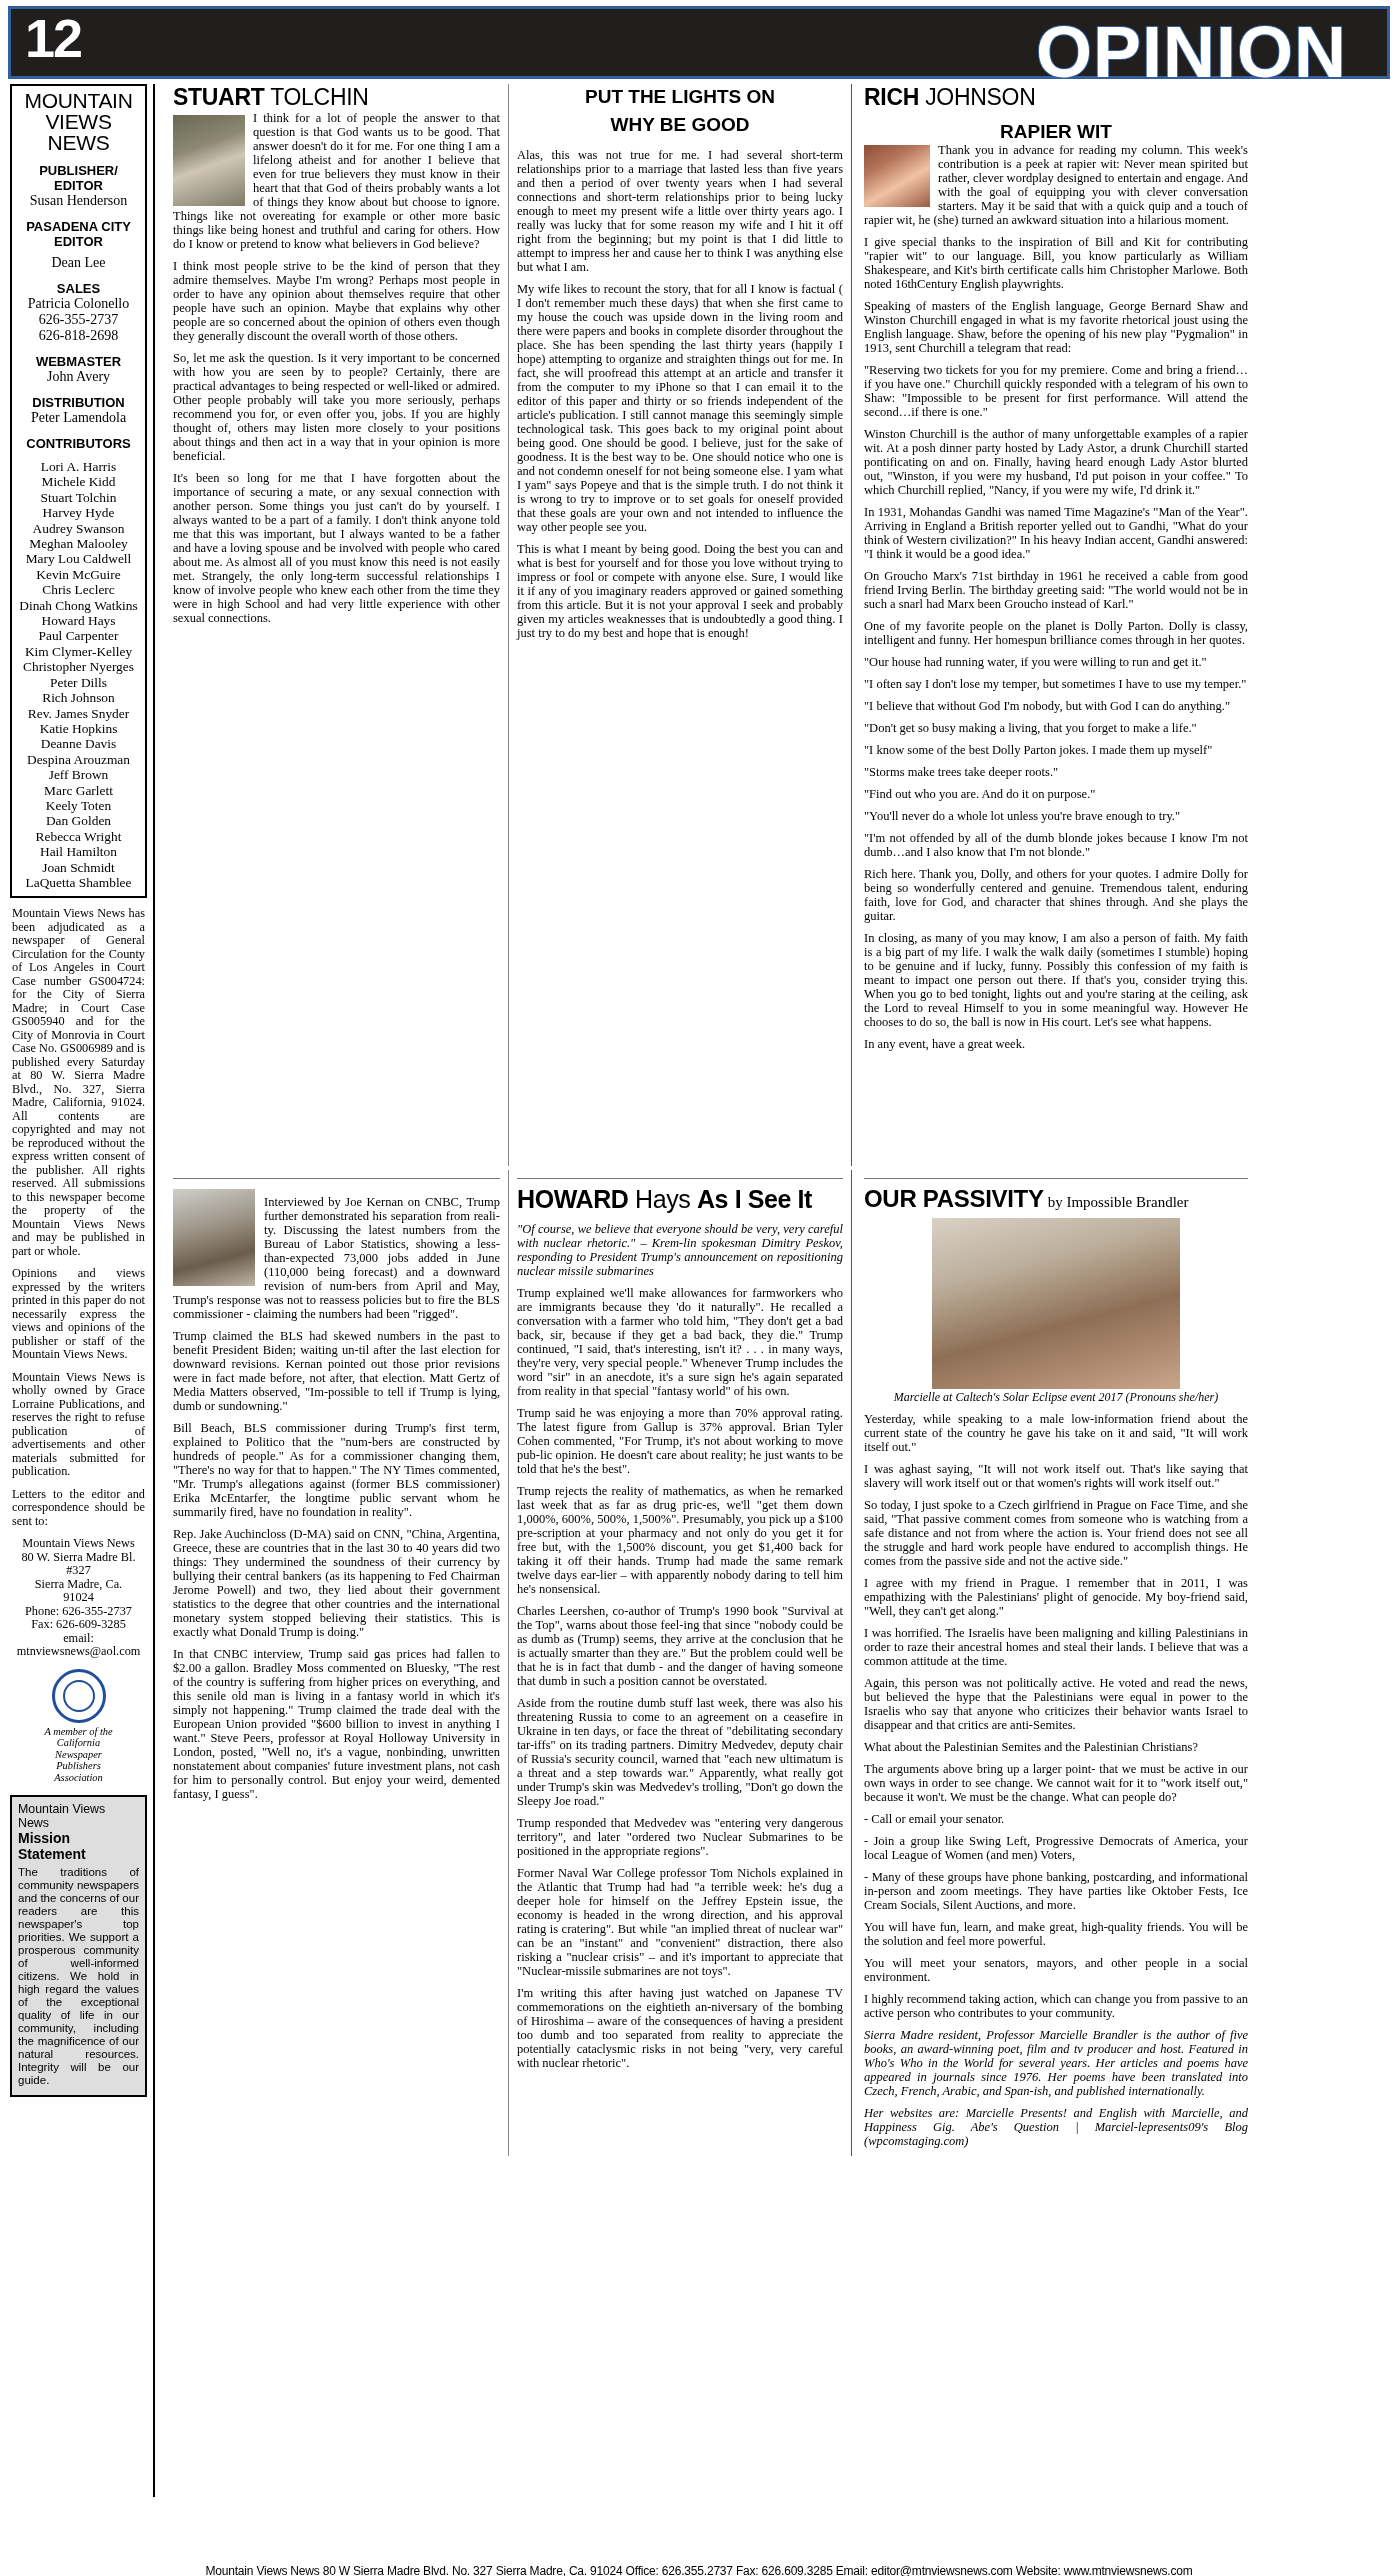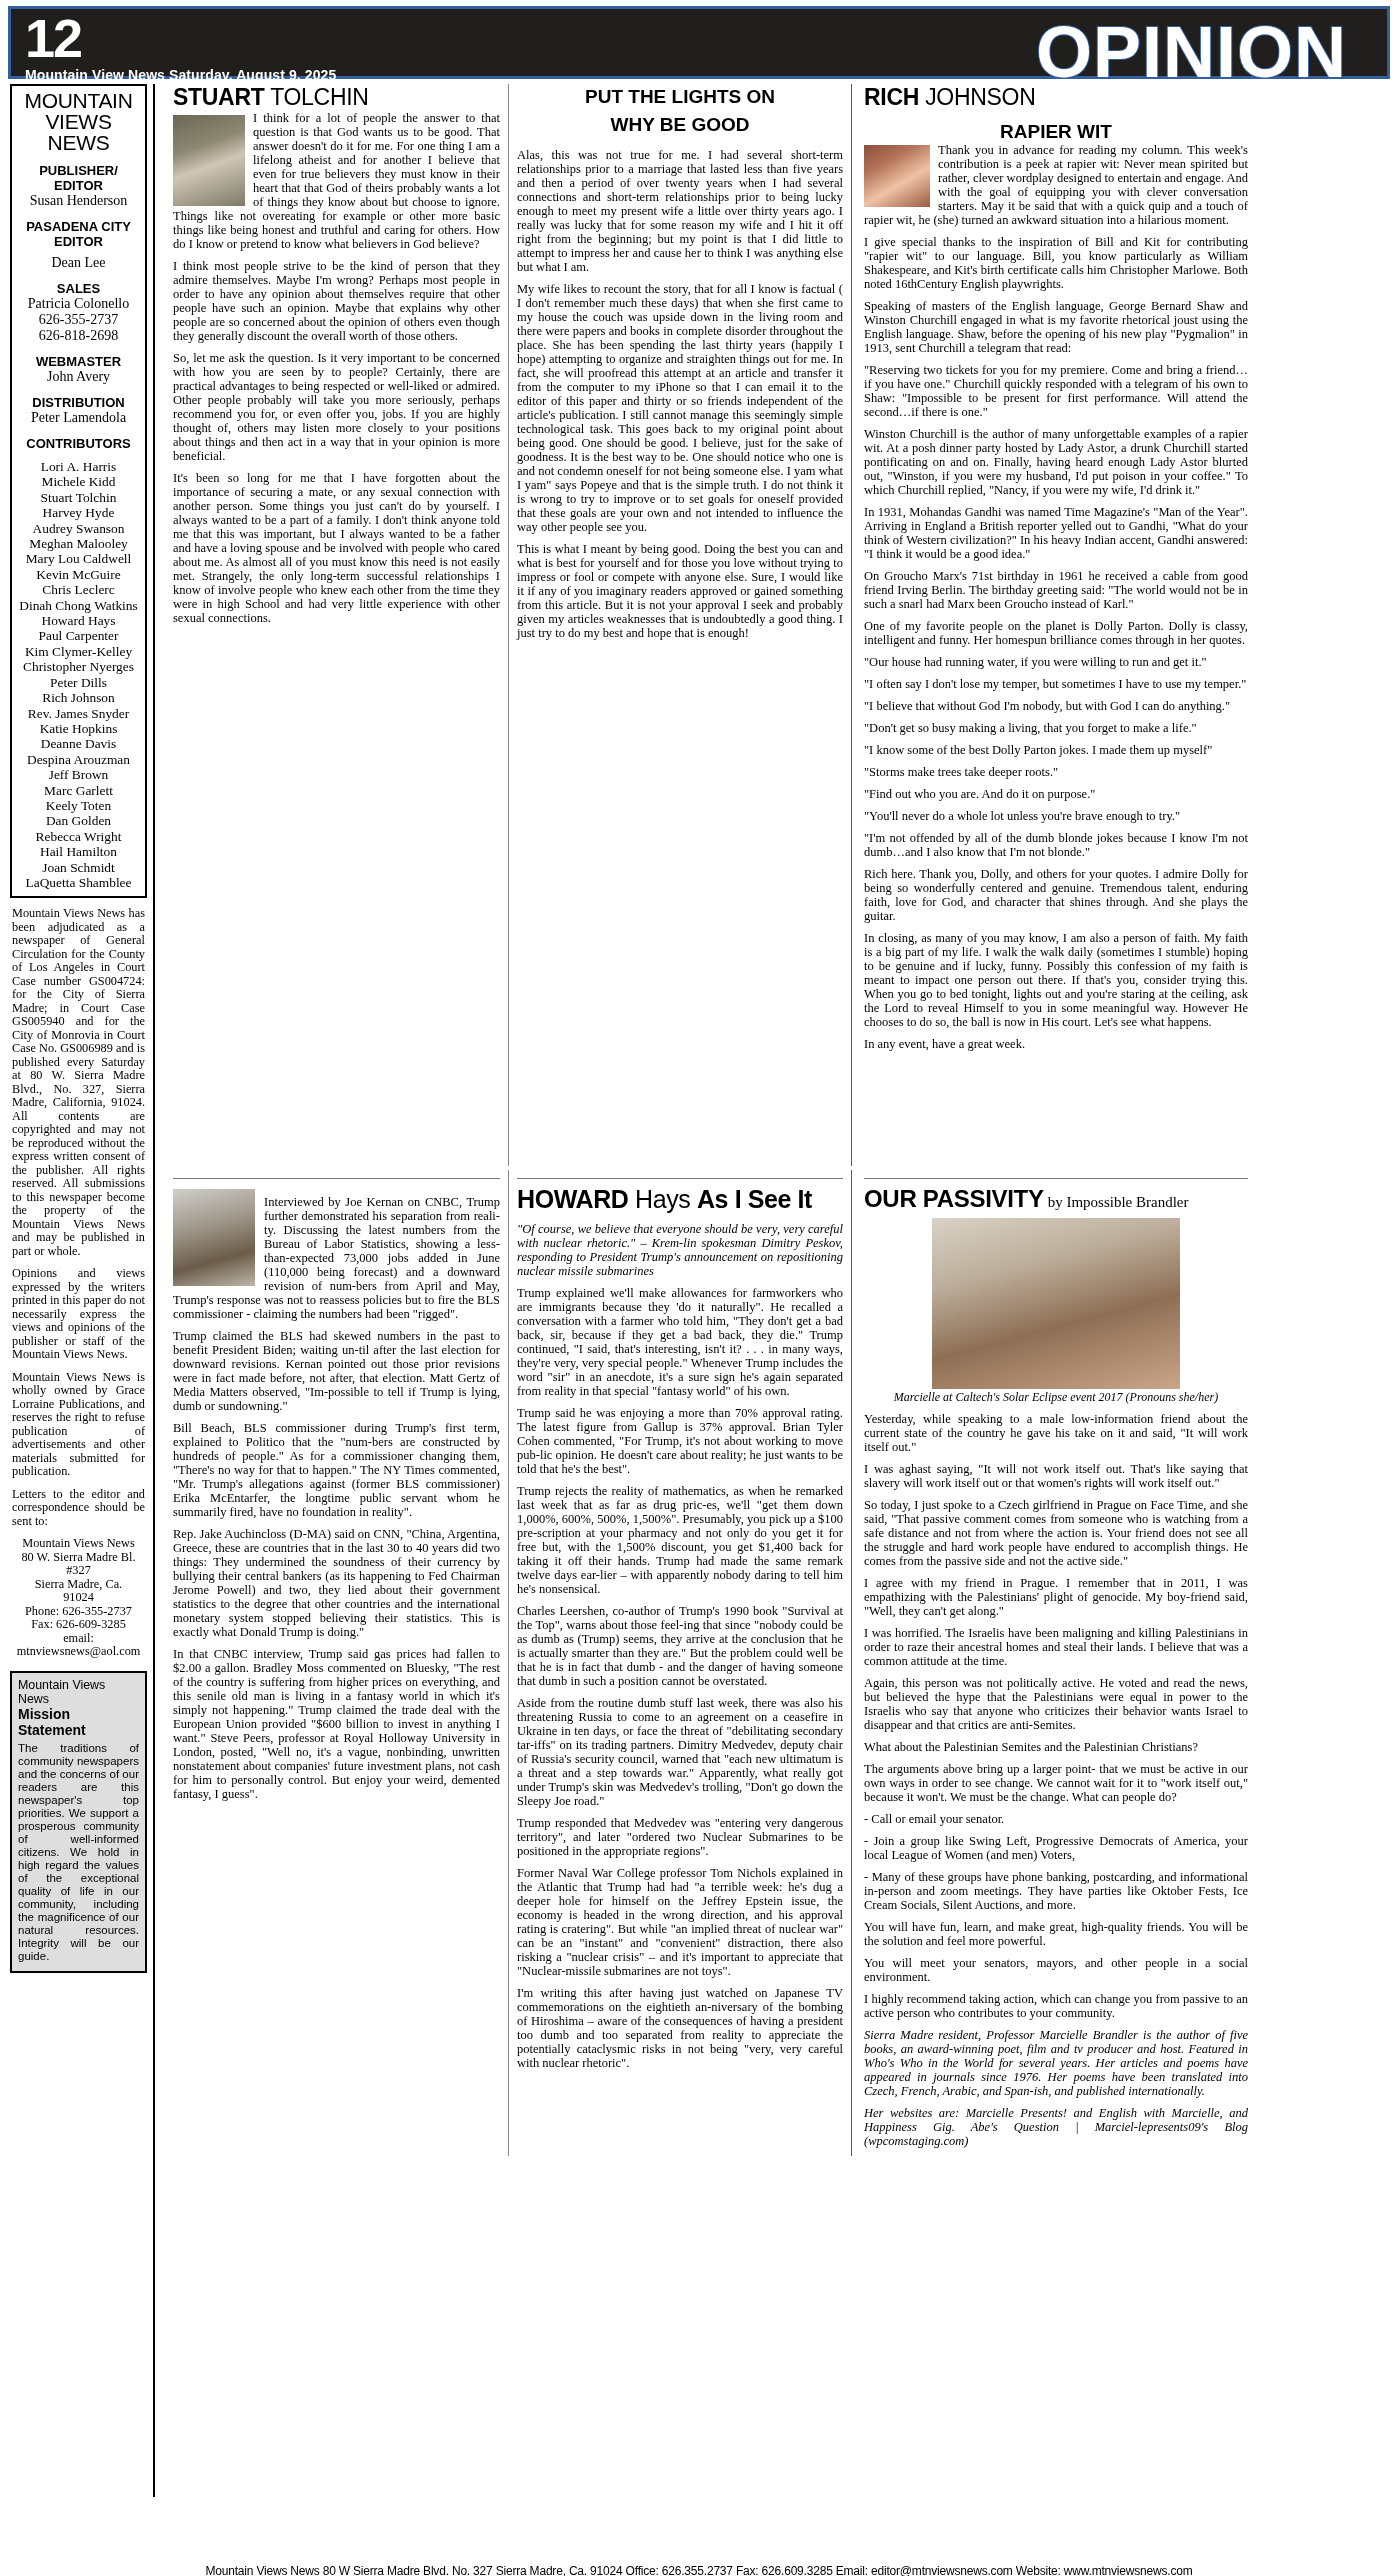--- a/index.html
+++ b/index.html
@@ -111,21 +111,20 @@
 </style>
 </head>
 <body>
 
 <div class="page">
 
   <div class="banner-wrap">
     <div class="banner-blue">
       <div class="banner-black">
         <div class="banner-pageno">12</div>
-        <div class="banner-sub">Mountain View News  Saturday, August 9, 2025</div>
         <div class="banner-opinion">OPINION</div>
       </div>
     </div>
   </div>
 
   <div class="content">
 
     <div class="col-masthead">
       <div class="mh-box">
         <div class="mh-title">MOUNTAIN</div>
@@ -192,20 +191,30 @@
           <div>80 W. Sierra Madre Bl.</div>
           <div>#327</div>
           <div>Sierra Madre, Ca.</div>
           <div>91024</div>
           <div>Phone: 626-355-2737</div>
           <div>Fax: 626-609-3285</div>
           <div>email:</div>
           <div>mtnviewsnews@aol.com</div>
         </div>
 
+      <div class="ca-logo">
+        <div class="ca-circle"></div>
+        <div class="ca-text" id="assoc-block">
+            <div>A member of the</div>
+            <div>California</div>
+            <div>Newspaper</div>
+            <div>Publishers</div>
+            <div>Association</div>
+          </div>
+      </div>
 
       <div class="mission-box">
         <div class="mission-h1">Mountain Views News</div>
         <div class="mission-h2">Mission Statement</div>
         <div class="mission-p">The traditions of community newspapers and the concerns of our readers are this newspaper's top priorities. We support a prosperous community of well-informed citizens. We hold in high regard the values of the exceptional quality of life in our community, including the magnificence of our natural resources. Integrity will be our guide.</div>
       </div>
     </div>
 
     <div class="col-body">
 

